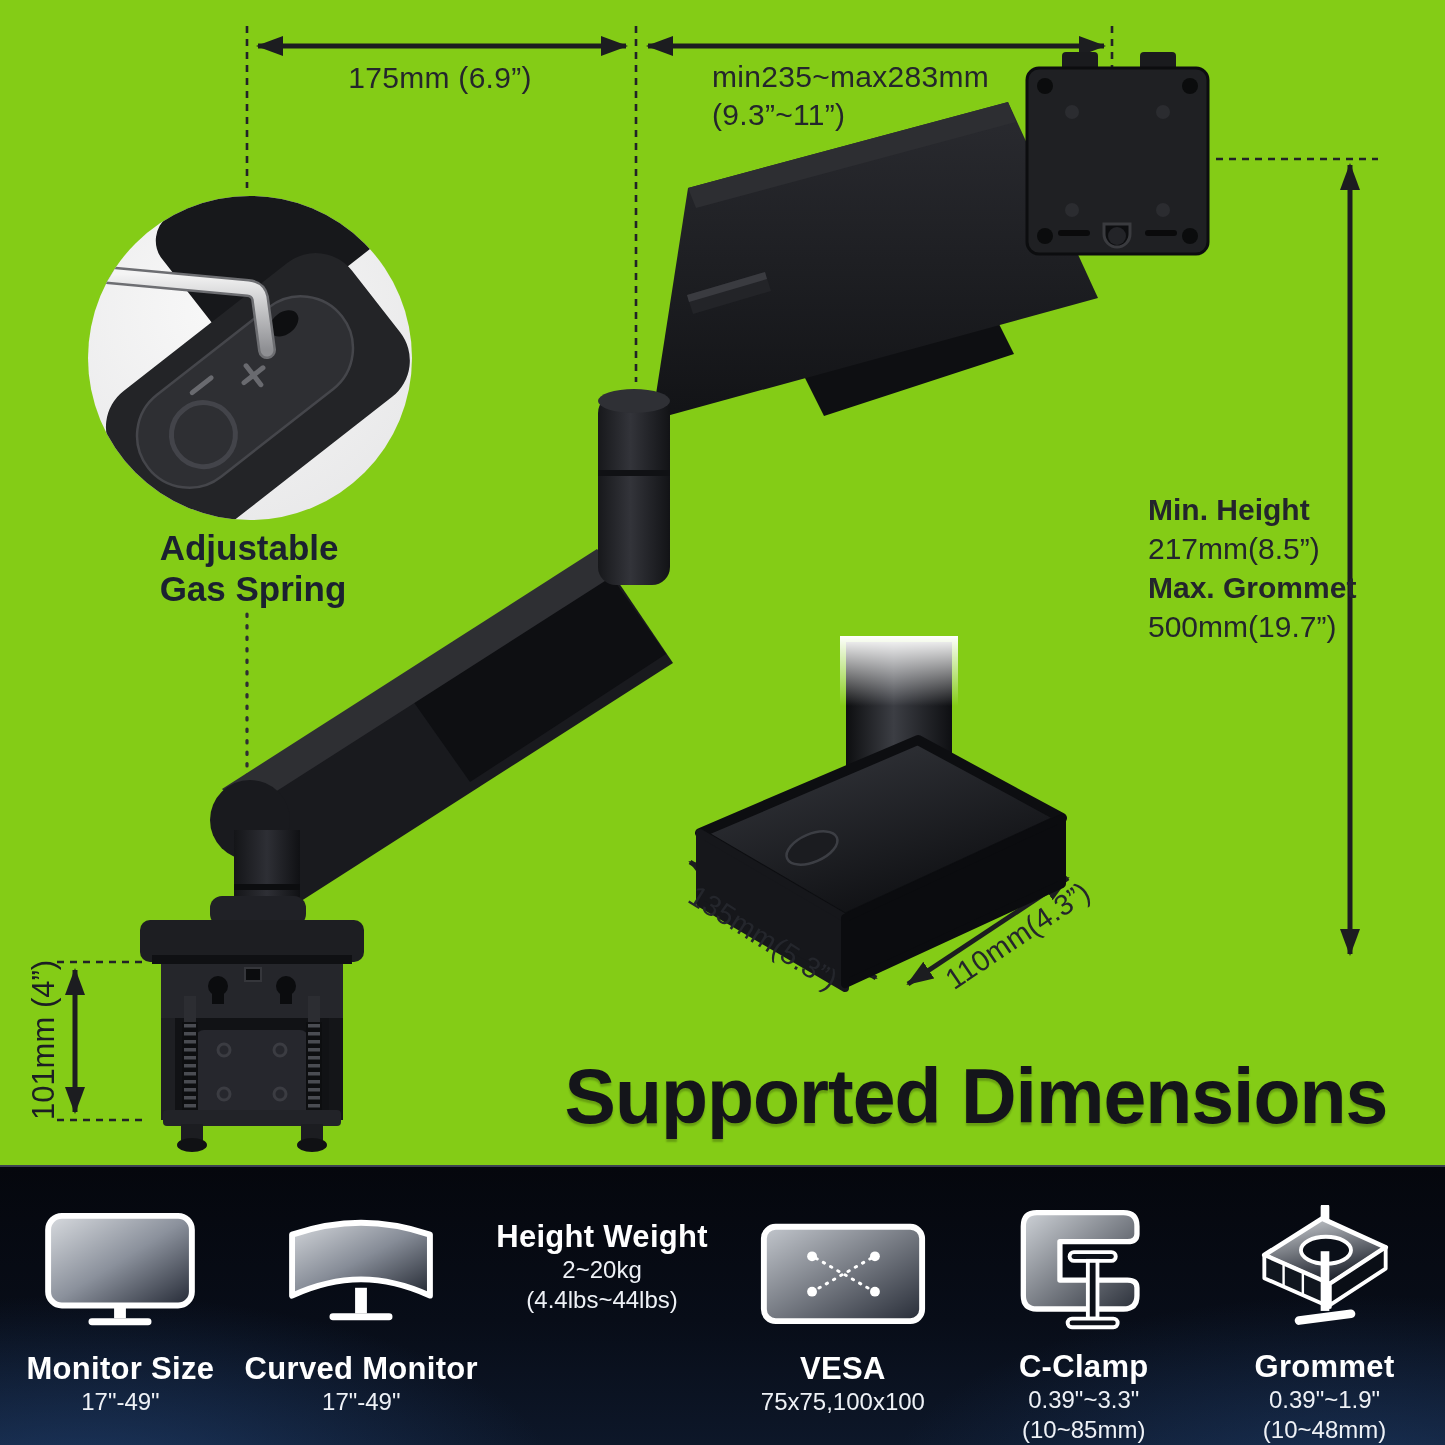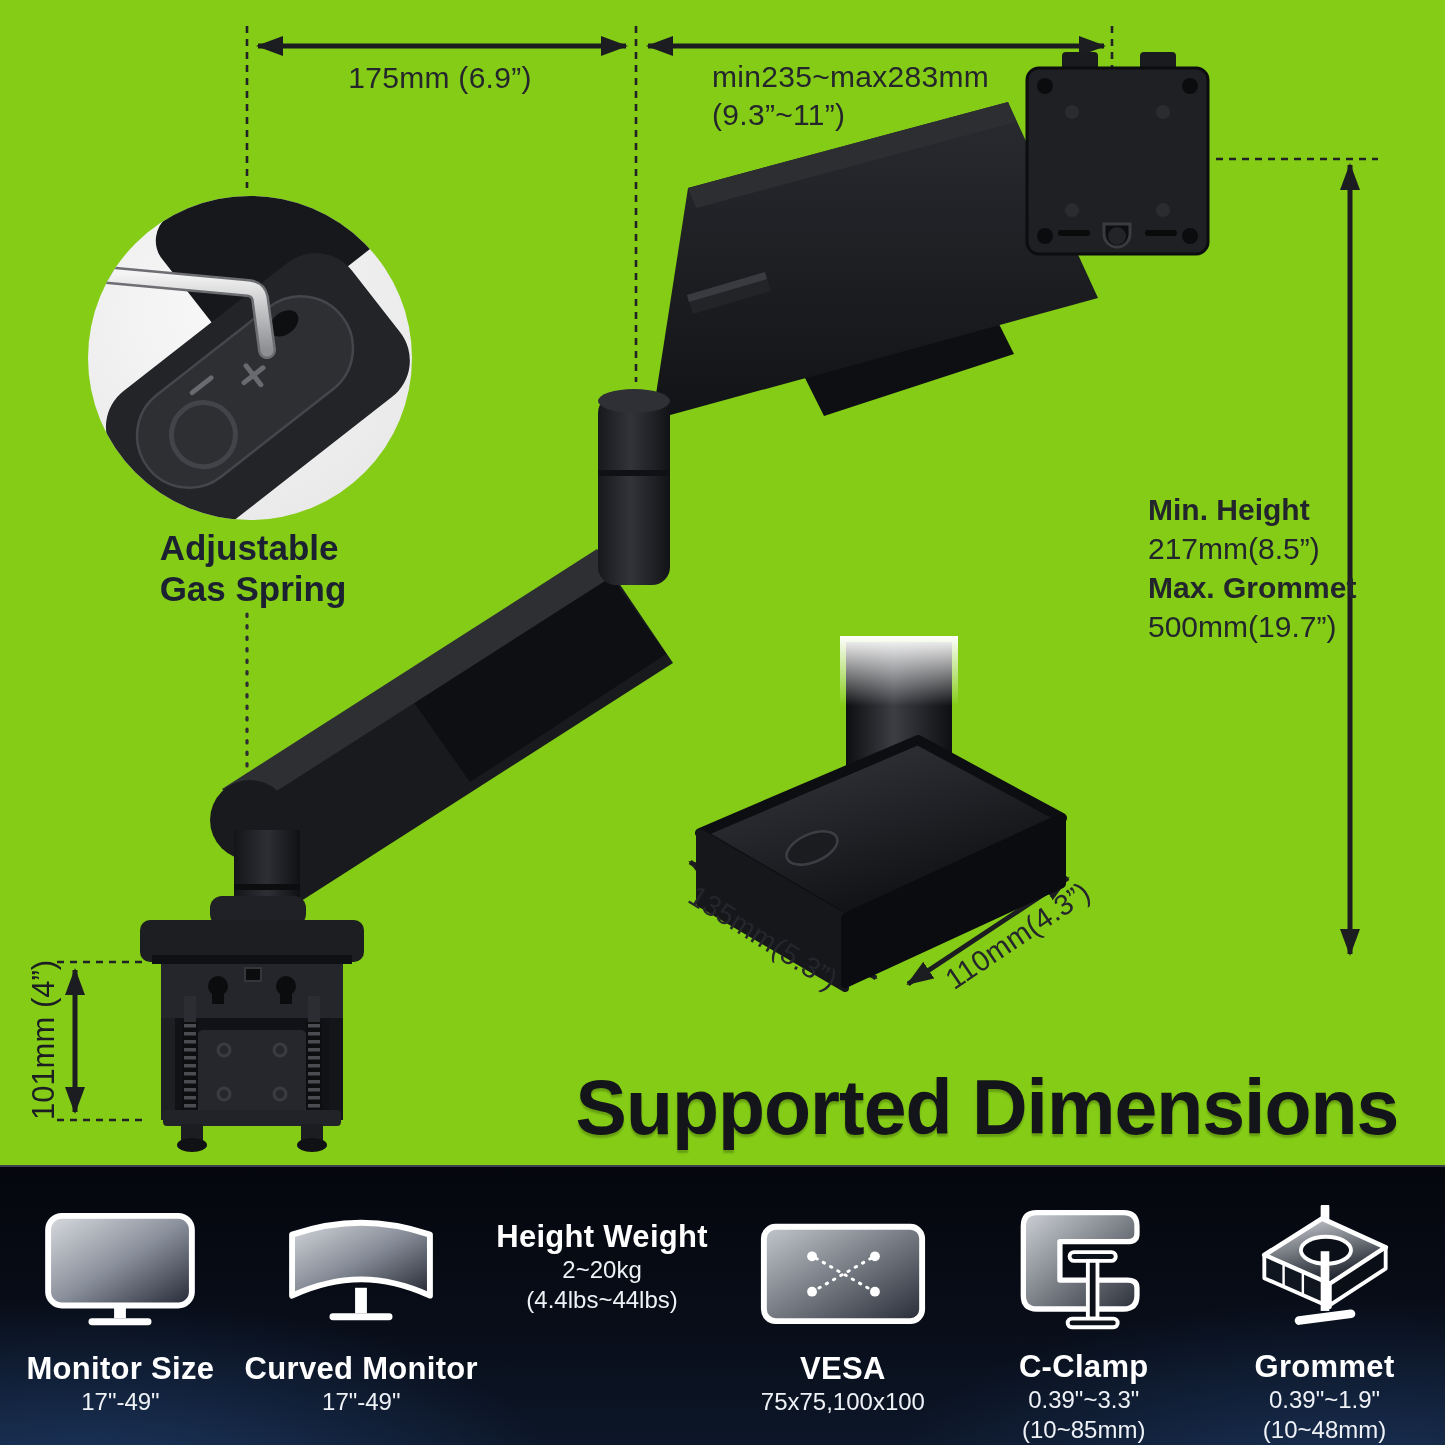--- a/index.html
+++ b/index.html
@@ -15,21 +15,21 @@
   .reach-right{left:712px;top:58px;line-height:38px;}
   .gas-spring{left:253px;top:568px;transform:translate(-50%,-50%);
     font-size:35px;font-weight:bold;color:#1b2130;line-height:41px;}
   .heights{left:1148px;top:490px;font-size:30px;line-height:39px;color:#23252c;}
   .heights .b{font-weight:bold;}
   .rot-l{left:763px;top:938px;transform:translate(-50%,-50%) rotate(32deg);font-size:29px;}
   .rot-r{left:1018px;top:936px;transform:translate(-50%,-50%) rotate(-34deg);font-size:29px;}
   .rot-clamp{left:44px;top:1040px;transform:translate(-50%,-50%) rotate(-90deg);font-size:31px;color:#1c1e24;}
   .title{
     position:absolute;left:976px;top:1096px;transform:translate(-50%,-50%);
-    margin:11px;font-size:77px;font-weight:800;letter-spacing:-1px;color:#14151a;
+    margin:0;font-size:77px;font-weight:800;letter-spacing:-1px;color:#14151a;
     text-shadow:0 3px 2px rgba(0,0,0,.22);white-space:nowrap;
   }
   .specs-bar{
     position:absolute;left:0;top:1165px;width:1445px;height:280px;
     display:flex;box-sizing:border-box;padding-top:38px;
     border-top:2px solid #3c4250;
     background:
       radial-gradient(55% 120% at 6% 118%, rgba(44,88,152,.50), rgba(0,0,0,0) 60%),
       radial-gradient(55% 120% at 94% 118%, rgba(44,88,152,.42), rgba(0,0,0,0) 60%),
       linear-gradient(180deg,#05070d 0%, #080d18 55%, #0d1729 100%);

